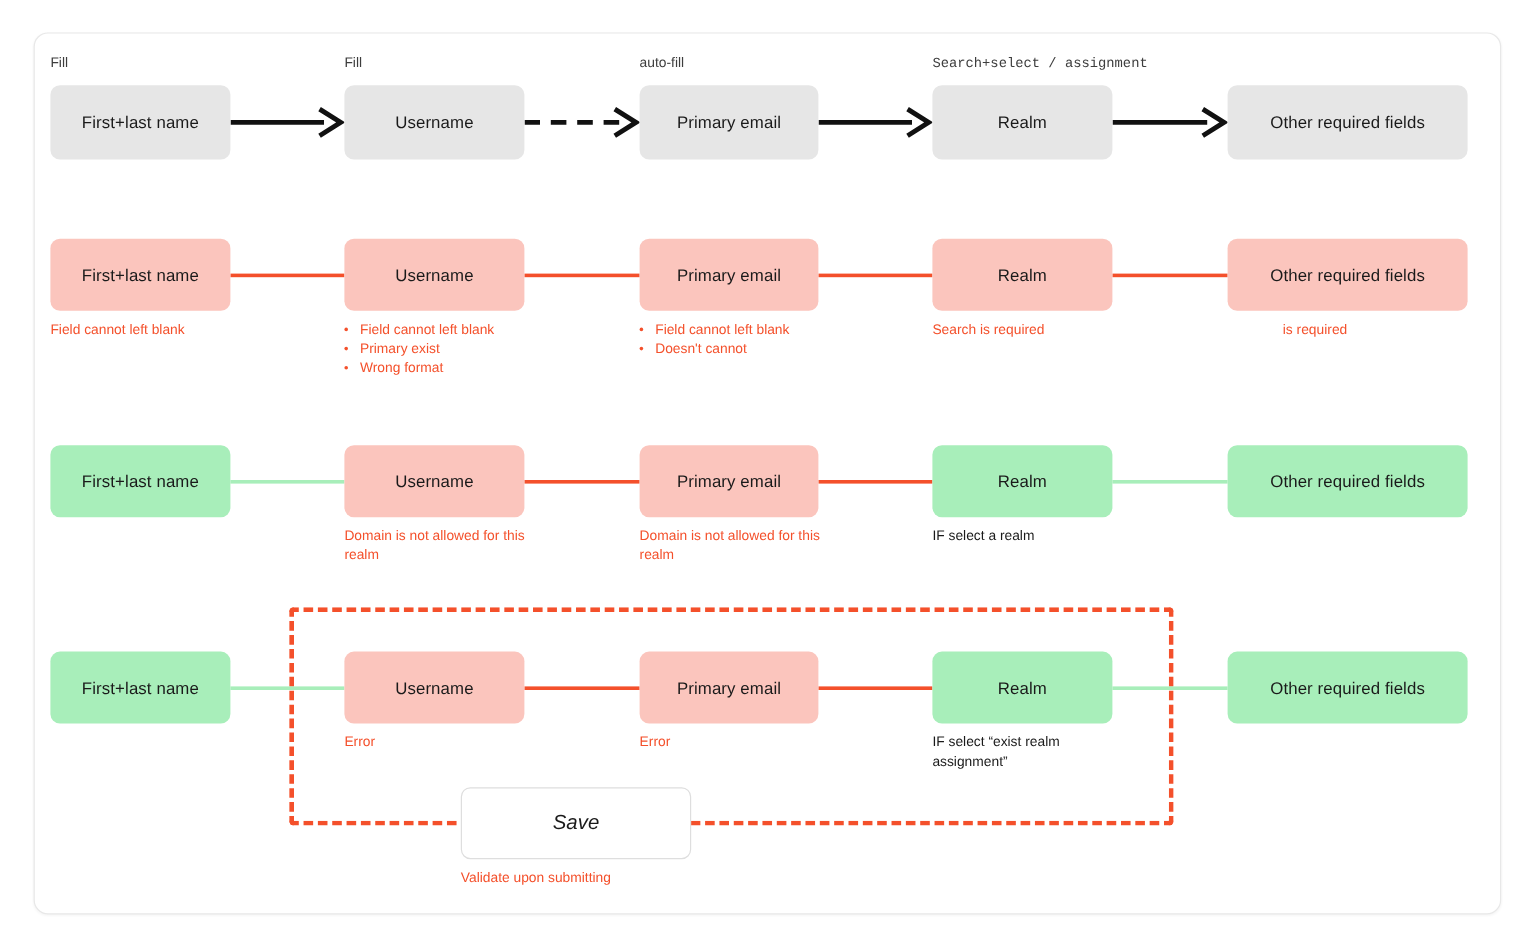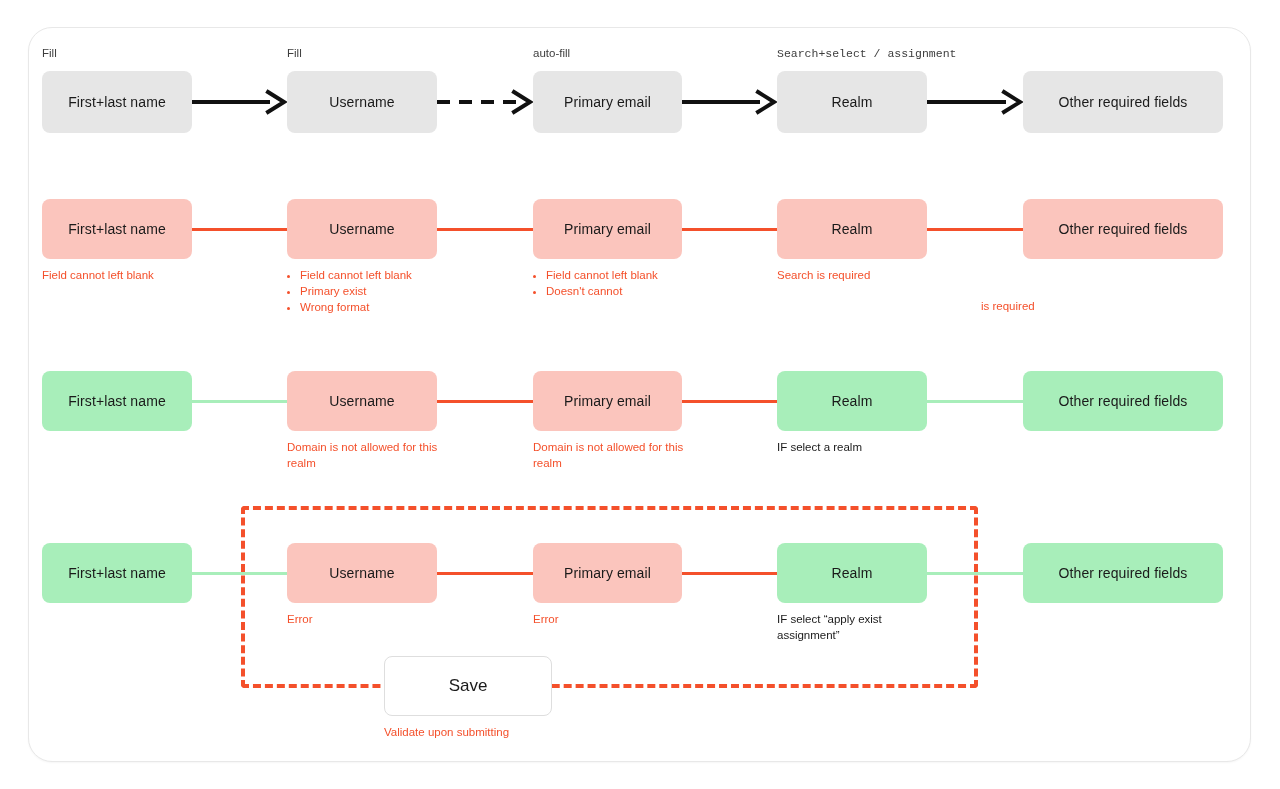--- a/index.html
+++ b/index.html
@@ -6,21 +6,21 @@
   body{
     width:1280px;height:789px;
     background:#ffffff;
     font-family:"Liberation Sans", sans-serif;
     overflow:hidden;
   }
   #canvas{position:relative;width:1280px;height:789px;}
 
   .card{
     position:absolute;left:28px;top:27px;width:1223px;height:735px;
-    background:#ffffff;border:1px solid #e8e8e8;border-radius:24px;
+    background:#ffffff;border:1px solid #e8e8e8;border-radius:12px;
     box-shadow:0 1px 2px rgba(0,0,0,0.04);
     box-sizing:border-box;
   }
 
   
   .node{
     position:absolute;
     border-radius:8px;
     display:flex;align-items:center;justify-content:center;
     font-size:14px;color:#1a1a1a;
@@ -140,21 +140,21 @@
     </div>
 
     <div class="note err" style="left:504px;top:239px;width:210px;">
       <ul>
         <li>Field cannot left blank</li>
         <li>Doesn't cannot</li>
       </ul>
     </div>
 
     <div class="note err" style="left:748px;top:239px;width:180px;">Search is required</div>
-    <div class="note err" style="left:952px;top:239px;width:180px;margin-top:31px;">is required</div>
+    <div class="note err" style="left:1040px;top:239px;width:180px;">is required</div>
 
     <div class="node green" style="left:13px;top:343px;width:150px;height:60px;">First+last name</div>
     <div class="node red" style="left:258px;top:343px;width:150px;height:60px;">Username</div>
     <div class="node red" style="left:504px;top:343px;width:149px;height:60px;">Primary email</div>
     <div class="node green" style="left:748px;top:343px;width:150px;height:60px;">Realm</div>
     <div class="node green" style="left:994px;top:343px;width:200px;height:60px;">Other required fields</div>
 
     <div class="conn line-green" style="left:163px;top:372px;width:95px;"></div>
     <div class="conn line-red" style="left:408px;top:372px;width:96px;"></div>
     <div class="conn line-red" style="left:653px;top:372px;width:95px;"></div>
@@ -172,19 +172,19 @@
     <div class="node green" style="left:748px;top:515px;width:150px;height:60px;">Realm</div>
     <div class="node green" style="left:994px;top:515px;width:200px;height:60px;">Other required fields</div>
 
     <div class="conn line-green" style="left:163px;top:544px;width:95px;"></div>
     <div class="conn line-red" style="left:408px;top:544px;width:96px;"></div>
     <div class="conn line-red" style="left:653px;top:544px;width:95px;"></div>
     <div class="conn line-green" style="left:898px;top:544px;width:96px;"></div>
 
     <div class="note err" style="left:258px;top:583px;width:150px;">Error</div>
     <div class="note err" style="left:504px;top:583px;width:150px;">Error</div>
-    <div class="note dark" style="left:748px;top:583px;width:135px;">IF select “apply exist assignment”</div>
+    <div class="note dark" style="left:748px;top:583px;width:135px;">IF select “exist realm assignment”</div>
 
-    <div class="savebtn" style="left:355px;top:628px;width:168px;height:60px;">Save</div>
+    <div class="savebtn" style="left:355px;top:628px;width:192px;height:60px;font-style:italic;">Save</div>
     <div class="savecap" style="left:355px;top:698px;width:200px;">Validate upon submitting</div>
 
   </div>
 </div>
 
 </body></html>

